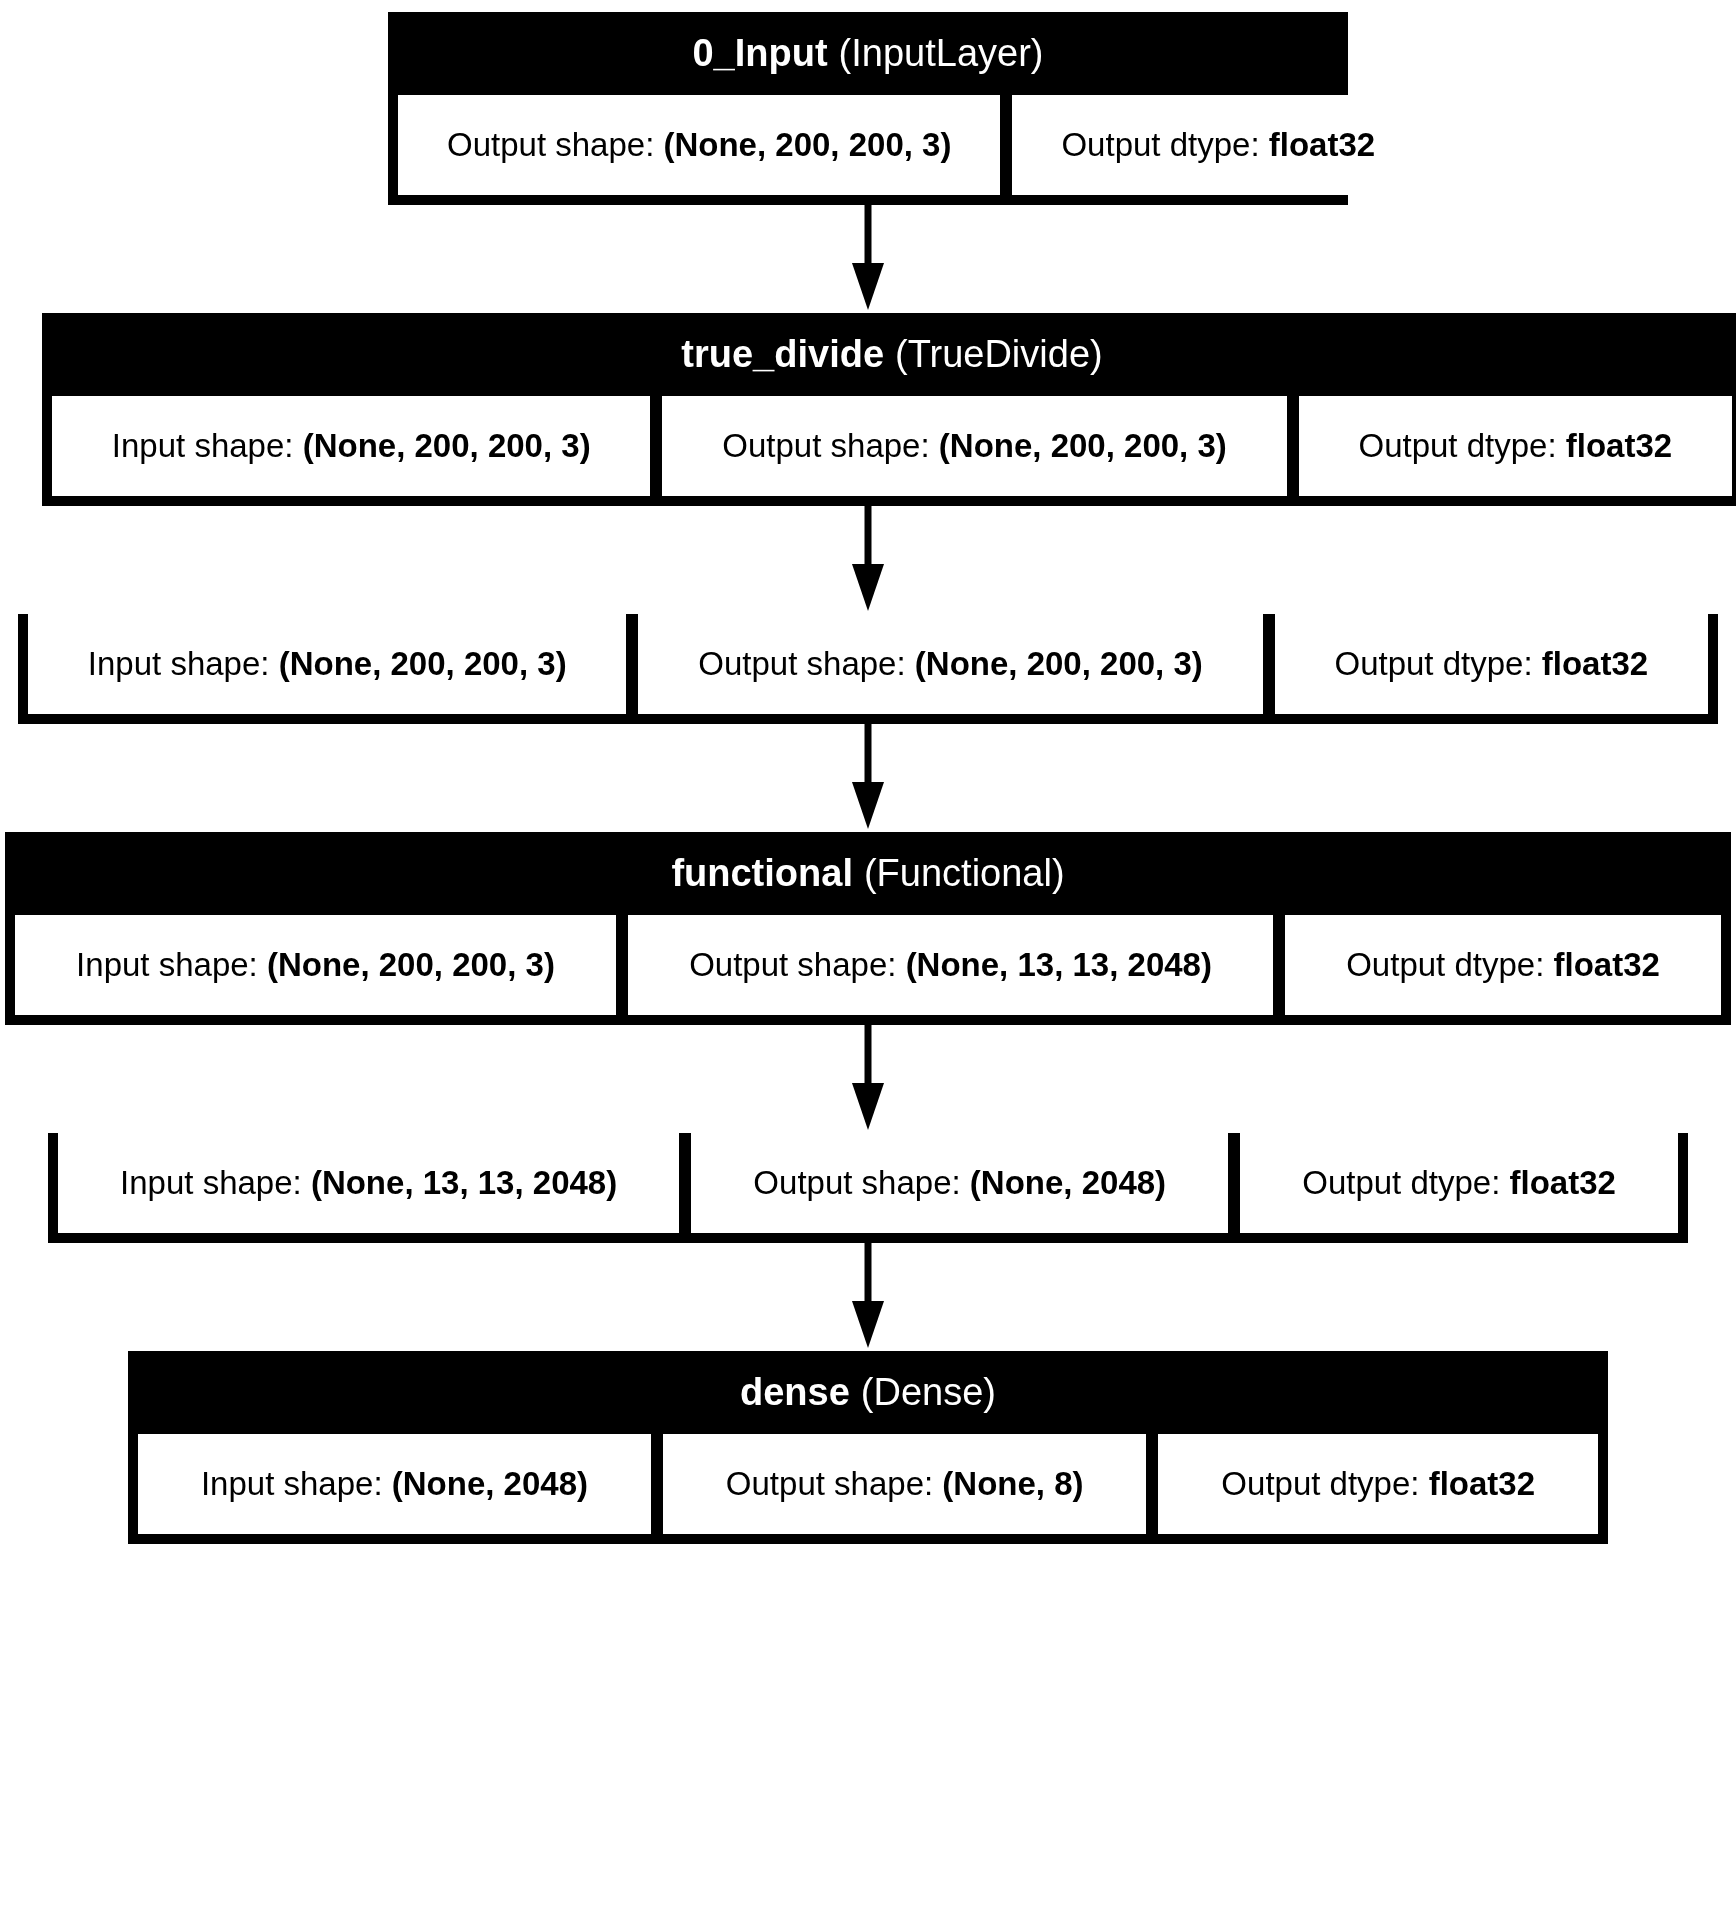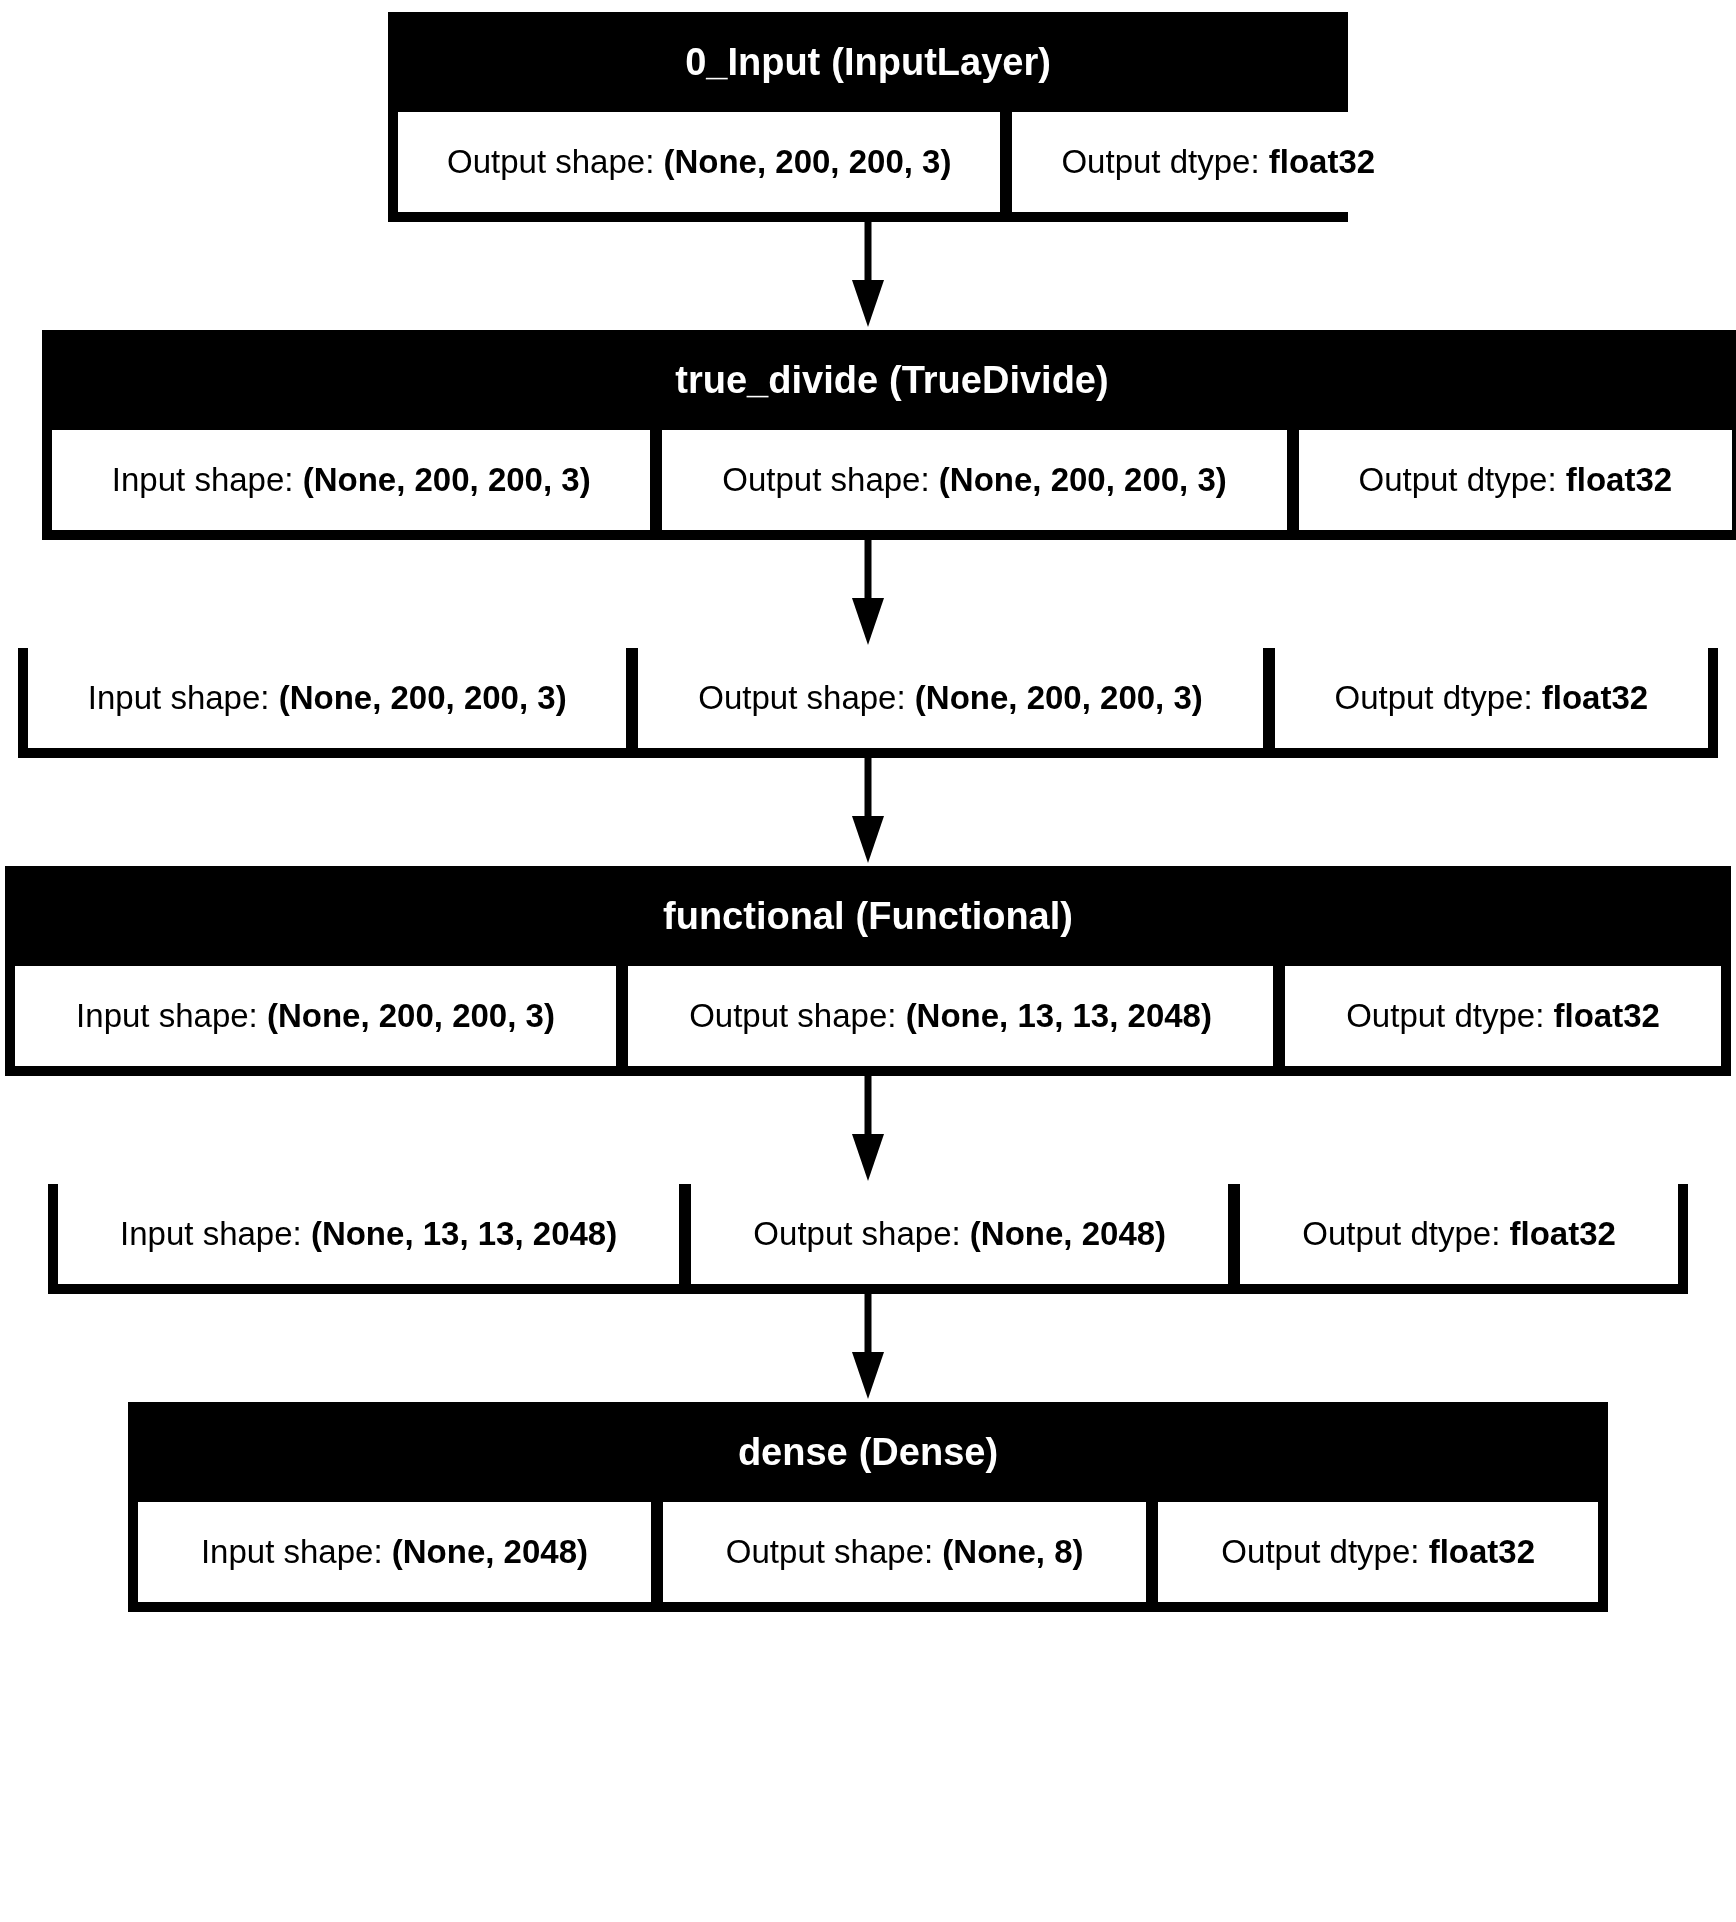--- a/index.html
+++ b/index.html
@@ -18,34 +18,34 @@
     overflow: hidden;
     font-family: "Liberation Sans", "DejaVu Sans", sans-serif;
   }
   .node {
     background: #000000;
     box-sizing: border-box;
     padding: 0 10px 10px 10px;
     flex: 0 0 auto;
   }
   .node-title {
-    height: 100px;
+    height: 83px;
     display: flex;
     align-items: center;
     justify-content: center;
     color: #ffffff;
     font-size: 38px;
     white-space: pre;
     text-align: center;
   }
   .node-title .lname {
     font-weight: bold;
   }
   .node-title .lclass {
-    font-weight: bold;
+    font-weight: normal;
     margin-left: 11px;
   }
   .cells {
     display: flex;
     gap: 12px;
     height: 100px;
   }
   .cell {
     background: #ffffff;
     color: #000000;

